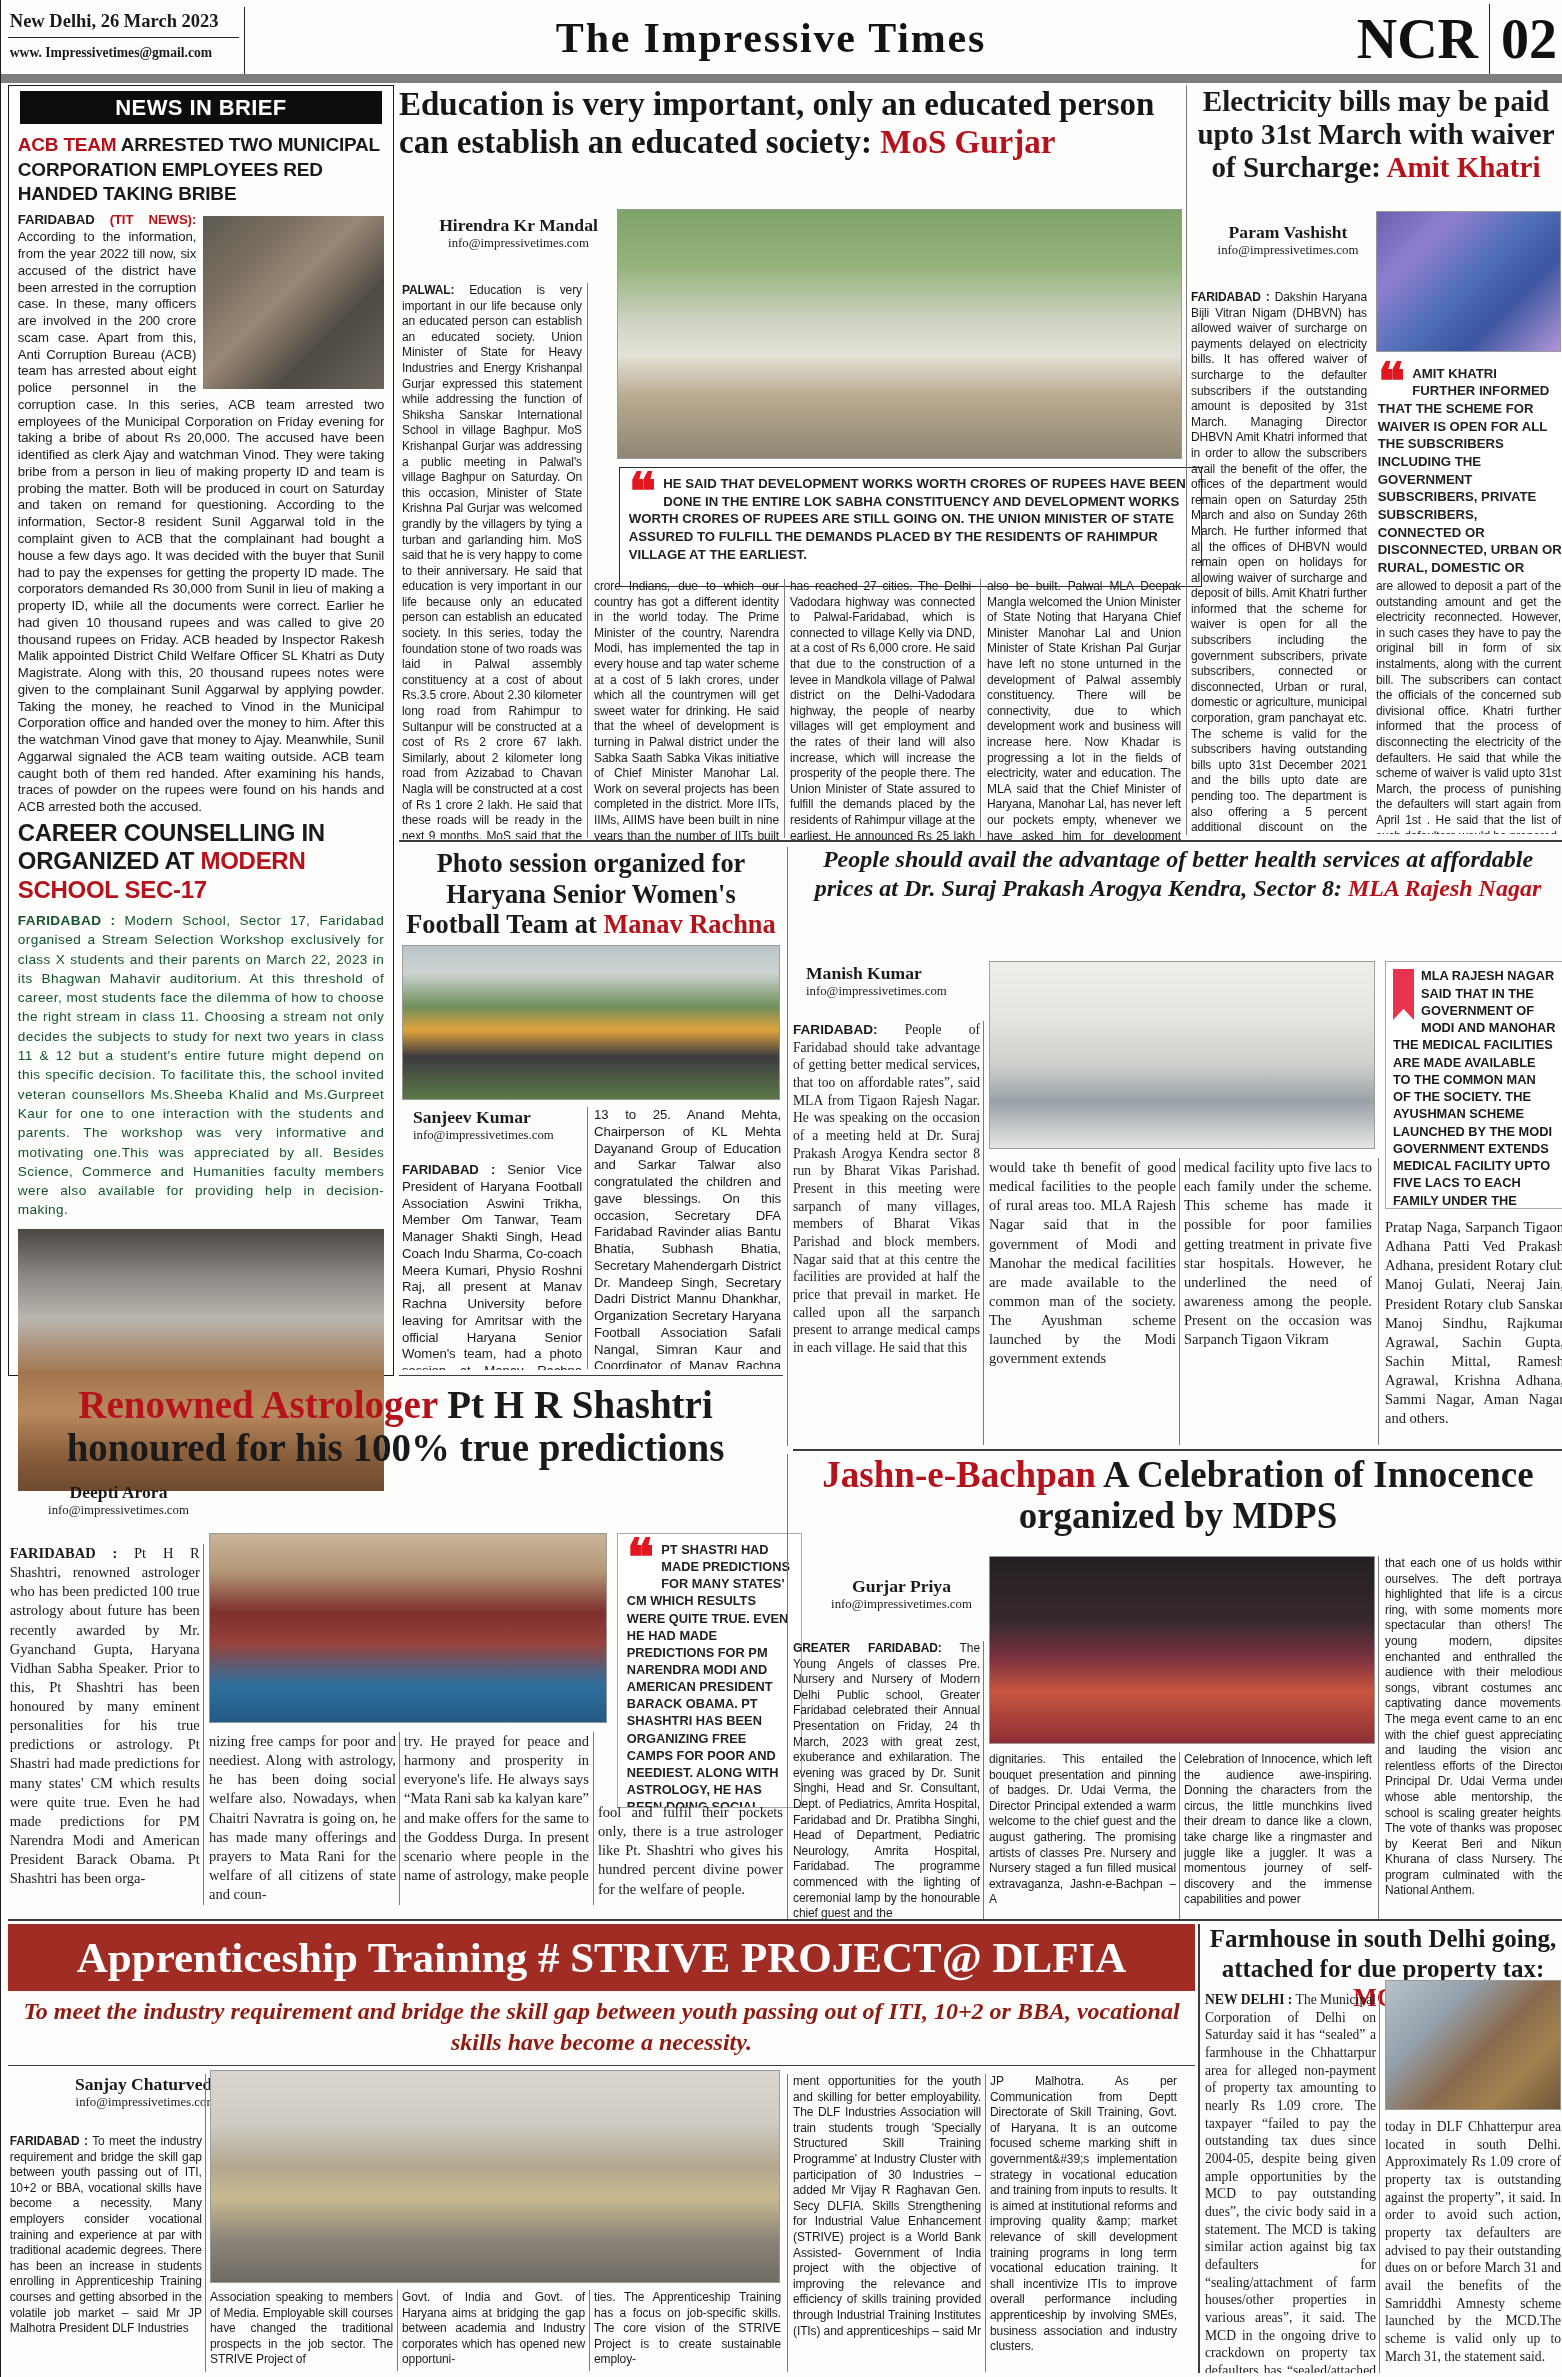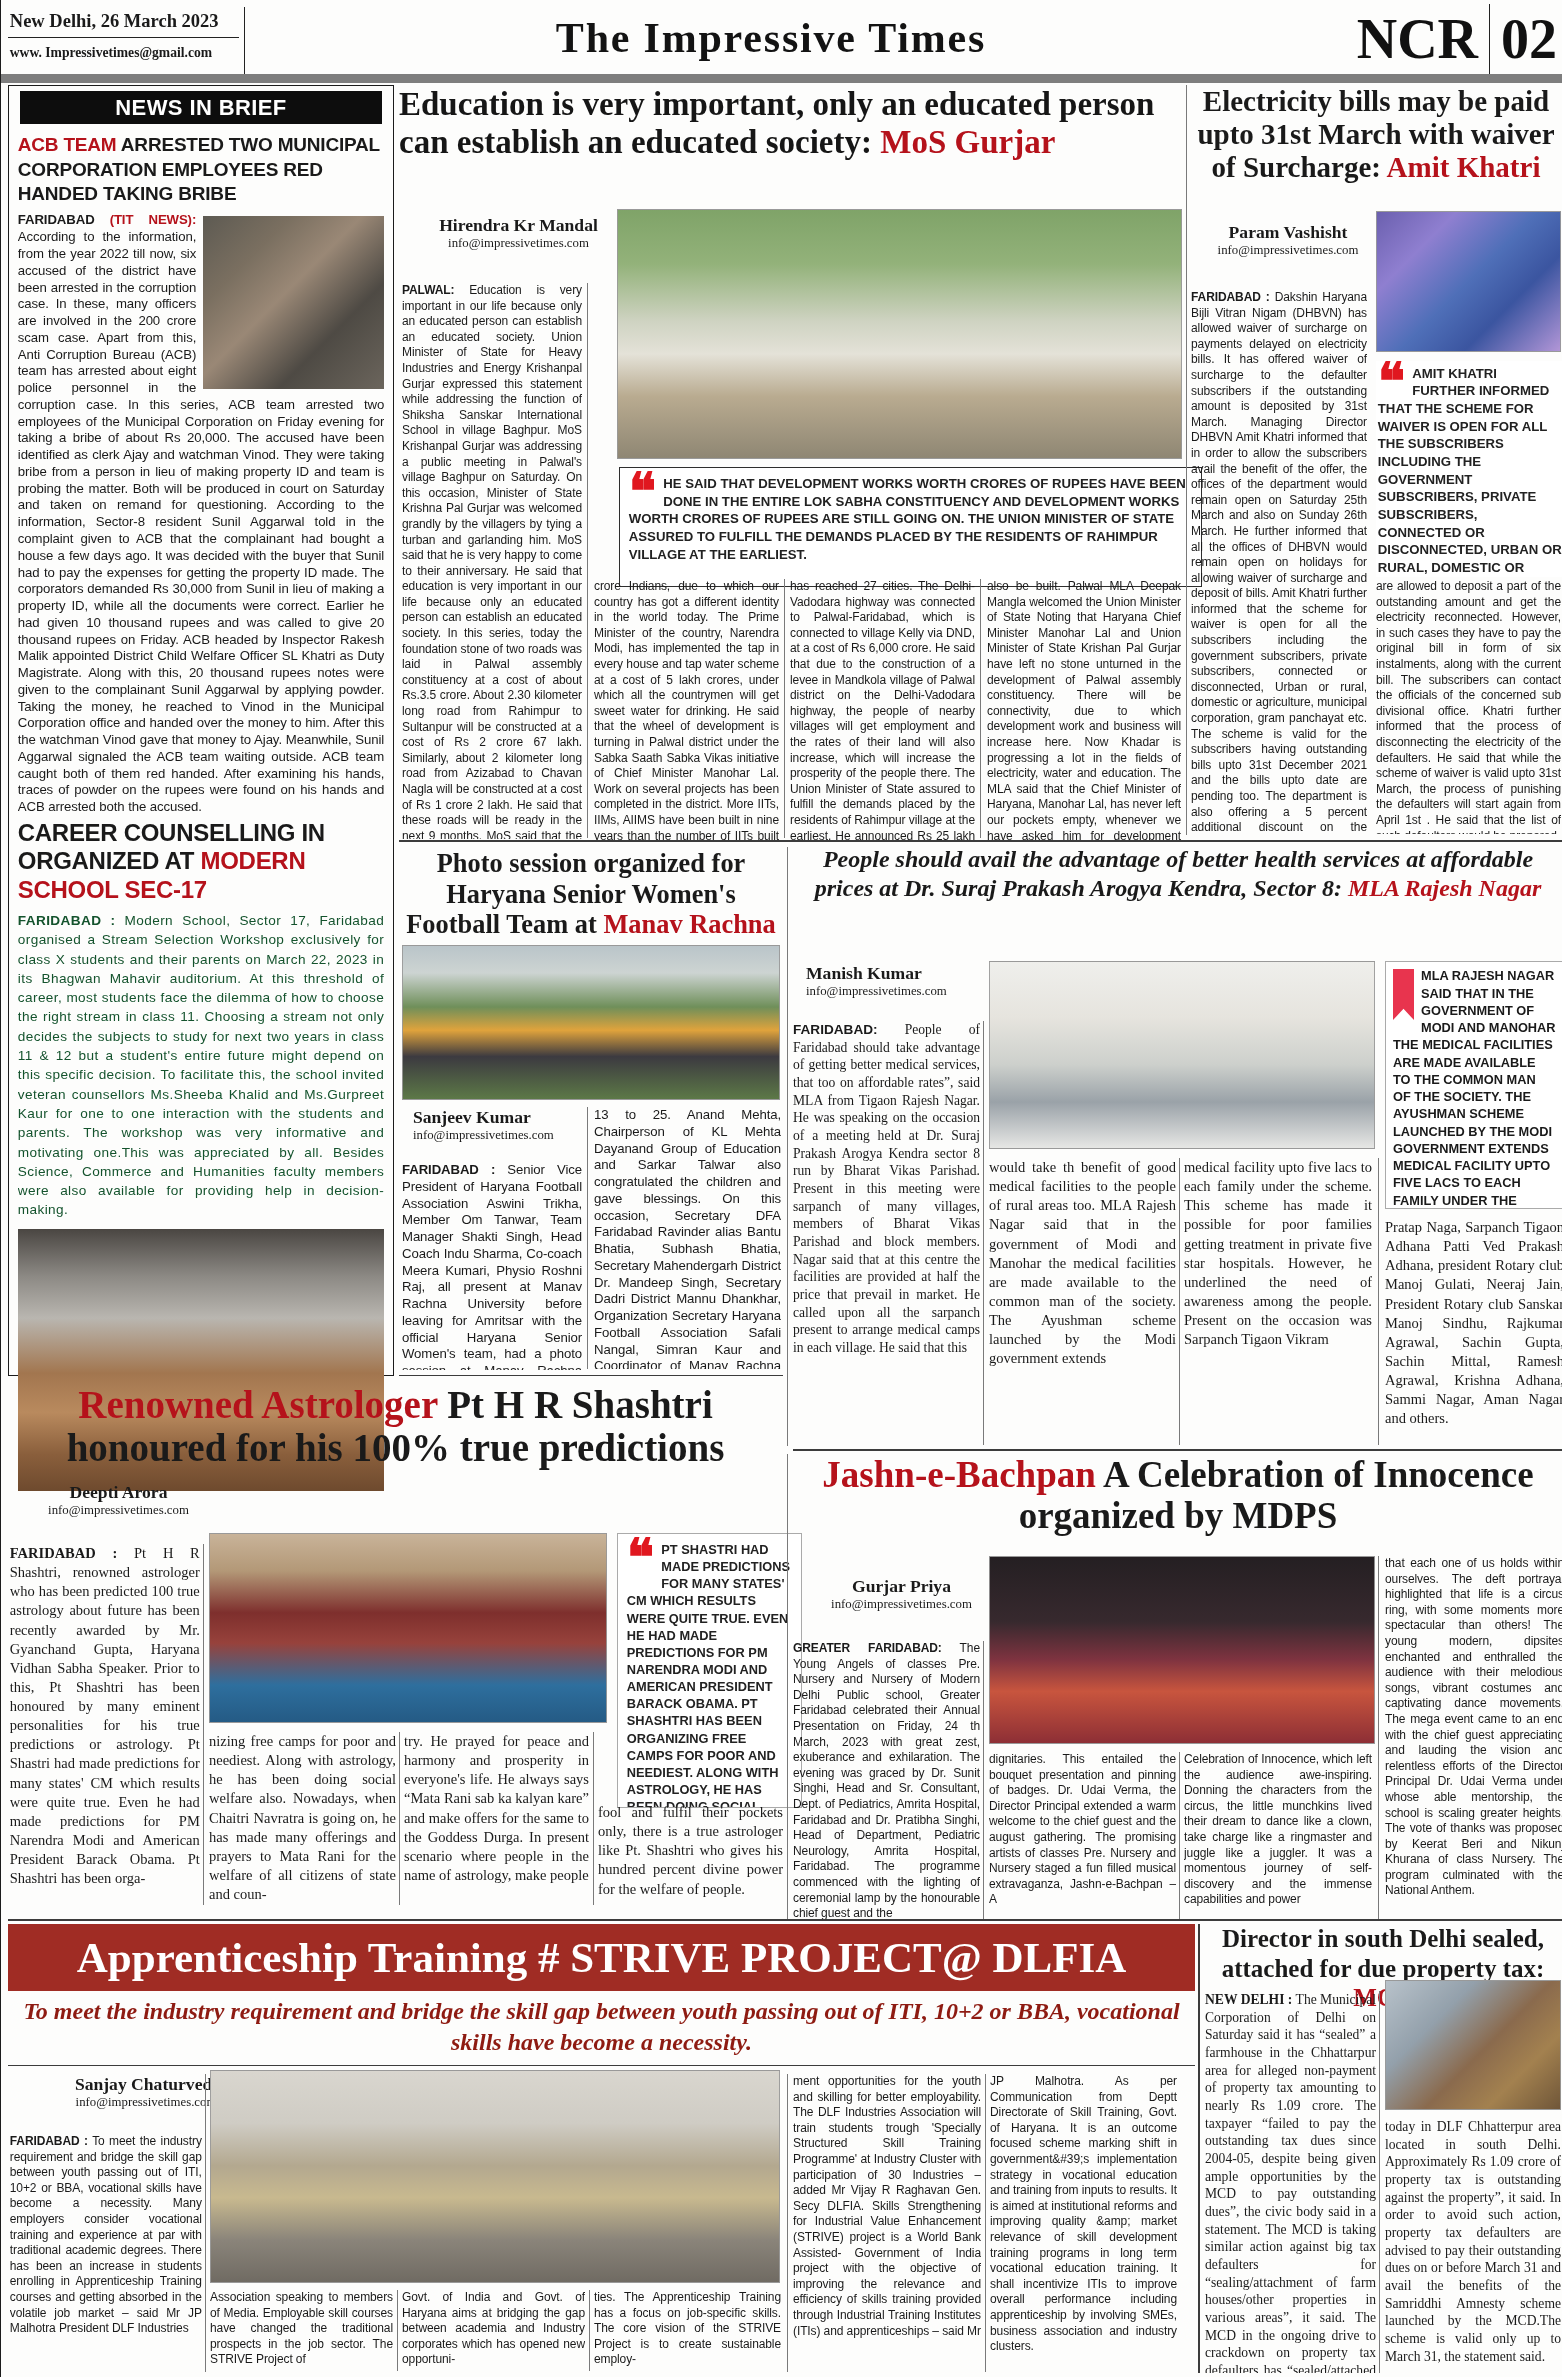--- a/index.html
+++ b/index.html
@@ -303,21 +303,21 @@
   <div class="abs col body-sans strive-col4">ties. The Apprenticeship Training has a focus on job-specific skills. The core vision of the STRIVE Project is to create sustainable employ-</div>
   <div class="abs col body-sans strive-col5">ment opportunities for the youth and skilling for better employability. The DLF Industries Association will train students trough 'Specially Structured Skill Training Programme' at Industry Cluster with participation of 30 Industries – added Mr Vijay R Raghavan Gen. Secy DLFIA. Skills Strengthening for Industrial Value Enhancement (STRIVE) project is a World Bank Assisted- Government of India project with the objective of improving the relevance and efficiency of skills training provided through Industrial Training Institutes (ITIs) and apprenticeships – said Mr</div>
   <div class="abs col body-sans strive-col6">JP Malhotra. As per Communication from Deptt Directorate of Skill Training, Govt. of Haryana. It is an outcome focused scheme marking shift in government&amp;#39;s implementation strategy in vocational education and training from inputs to results. It is aimed at institutional reforms and improving quality &amp;amp; market relevance of skill development training programs in long term vocational education training. It shall incentivize ITIs to improve overall performance including apprenticeship by involving SMEs, business association and industry clusters.</div>
   <div class="abs rule-v" style="left:204px;top:2074px;height:298px;"></div>
   <div class="abs rule-v" style="left:396px;top:2290px;height:81px;"></div>
   <div class="abs rule-v" style="left:588px;top:2290px;height:81px;"></div>
   <div class="abs rule-v" style="left:786px;top:2074px;height:298px;"></div>
   <div class="abs rule-v" style="left:984px;top:2074px;height:298px;"></div>
   <div class="abs rule-v" style="left:1197px;top:1924px;height:449px;width:1.8px;background:#3c3c3c;"></div>
 
-  <div class="abs farm-hl"><span>Director in south Delhi sealed, attached for due property tax: </span><span class="red">MCD</span></div>
+  <div class="abs farm-hl"><span>Farmhouse in south Delhi going, attached for due property tax: </span><span class="red">MCD</span></div>
   <div class="abs photo farm-photo"></div>
   <div class="abs col body-serif farm-col1">
     <span class="dl">NEW DELHI :</span>
     <span>The Municipal Corporation of Delhi on Saturday said it has “sealed” a farmhouse in the Chhattarpur area for alleged non-payment of property tax amounting to nearly Rs 1.09 crore. The taxpayer “failed to pay the outstanding tax dues since 2004-05, despite being given ample opportunities by the MCD to pay outstanding dues”, the civic body said in a statement. The MCD is taking similar action against big tax defaulters for “sealing/attachment of farm houses/other properties in various areas”, it said. The MCD in the ongoing drive to crackdown on property tax defaulters has “sealed/attached one farm house</span>
   </div>
   <div class="abs col body-serif farm-col2">today in DLF Chhatterpur area located in south Delhi. Approximately Rs 1.09 crore of property tax is outstanding against the property”, it said. In order to avoid such action, property tax defaulters are advised to pay their outstanding dues on or before March 31 and avail the benefits of the Samriddhi Amnesty scheme launched by the MCD.The scheme is valid only up to March 31, the statement said.</div>
   <div class="abs rule-v" style="left:1378px;top:1991px;height:382px;"></div>
 
 </div>
 

